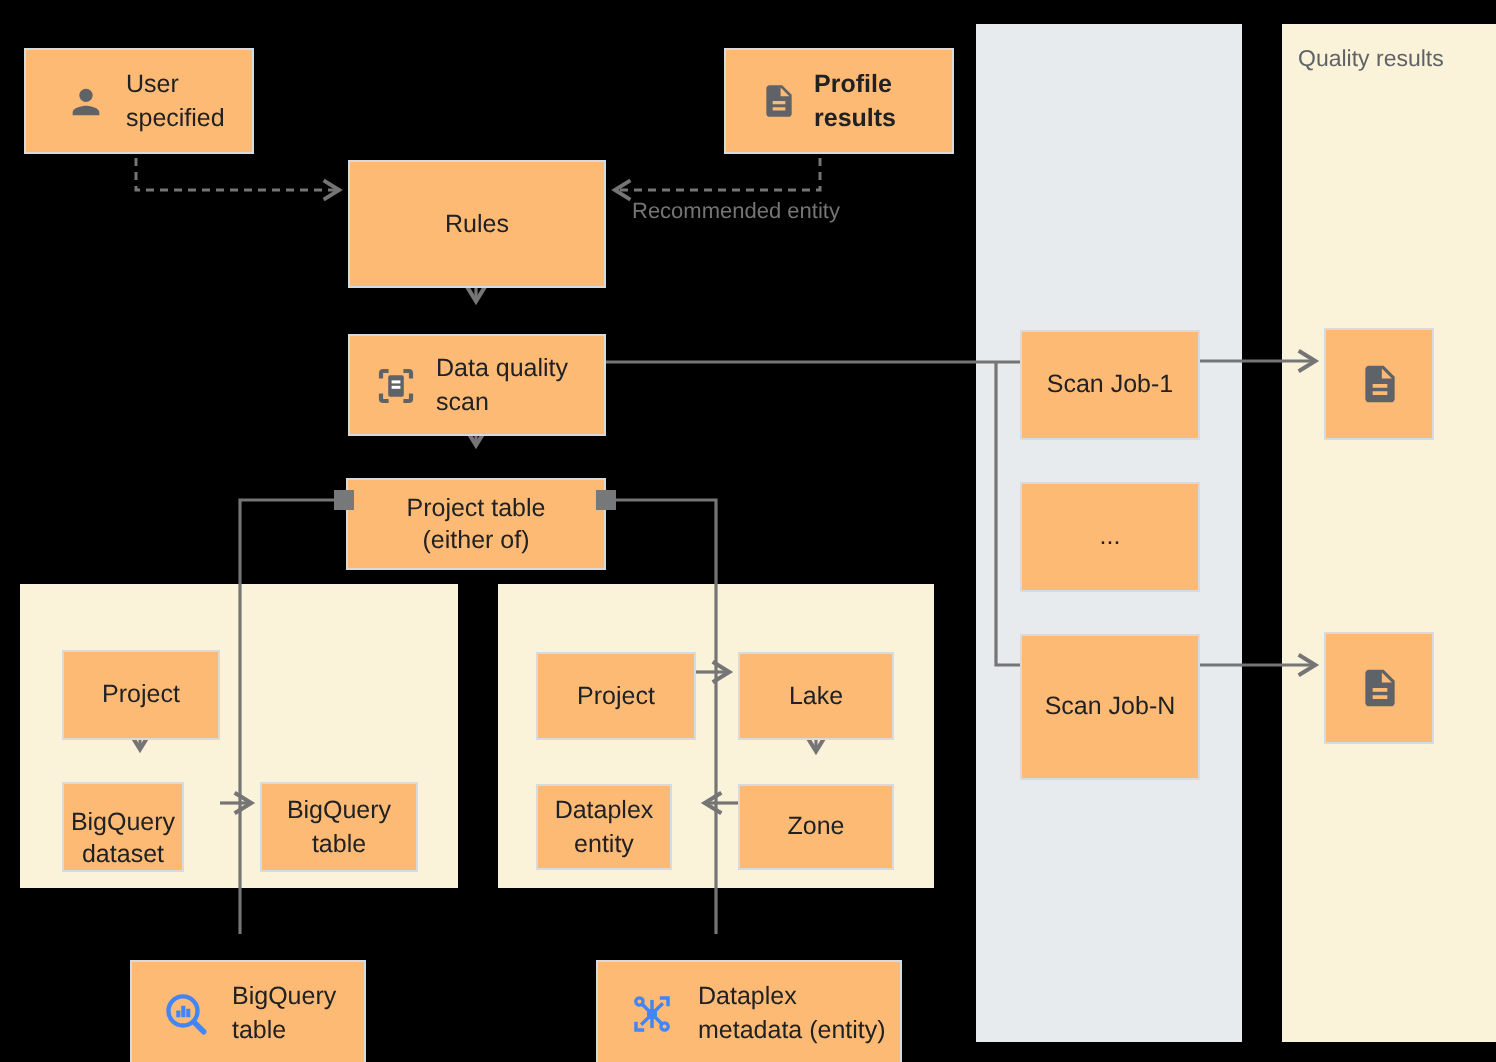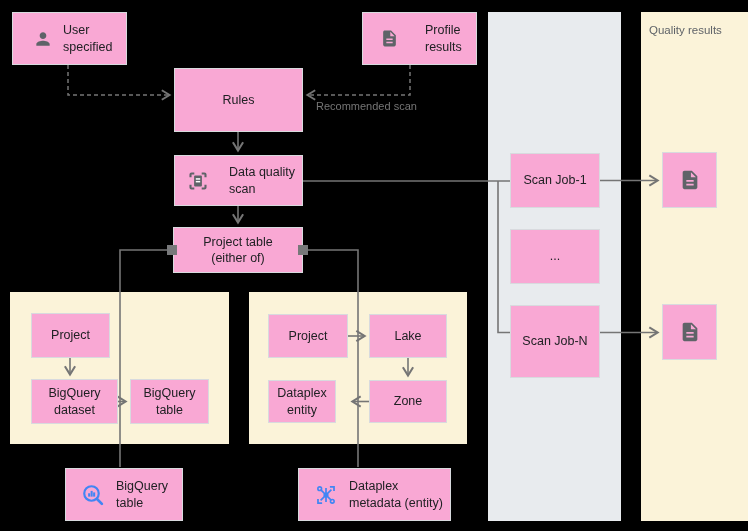--- a/index.html
+++ b/index.html
@@ -9,23 +9,23 @@
   }
   .panel{position:absolute;z-index:1;}
   .panel.yellow{background:#FBF3D9;}
   .panel.gray{background:#E8EBEE;}
   .panel-header{
     position:absolute;z-index:2;font-size:11.5px;line-height:1.4;
     color:#5F6368;
   }
   .lines{position:absolute;left:0;top:0;z-index:2;}
   .node{
-    position:absolute;z-index:3;background:#f9a8d4;border:1px solid #D8DADE;
+    position:absolute;z-index:3;background:#fdba74;border:1px solid #D8DADE;
     box-sizing:border-box;display:flex;align-items:center;justify-content:center;
-    font-size:12.5px;line-height:1.3;color:#202124;text-align:center;
+    font-size:12.5px;line-height:1.3;color:#202124;text-align:center;margin-top:12px;
   }
   .node.lefty{justify-content:flex-start;text-align:left;}
   .node .lbl{display:inline-block;}
   .icon{display:flex;align-items:center;justify-content:center;flex:0 0 auto;}
   .sq{position:absolute;z-index:4;width:10px;height:10px;background:#77787A;}
   .annotation{
     position:absolute;z-index:2;font-size:11px;color:#757575;white-space:nowrap;
   }
 </style>
 </head>
@@ -70,45 +70,45 @@
       <path d="M369 401.5 L353 401.5" marker-end="url(#arr)"></path>
     </g>
     <g stroke="#757575" stroke-width="1.5" fill="none" stroke-dasharray="4 3">
 
       <path d="M68 65 L68 95 L169 95" marker-end="url(#arr)"></path>
 
       <path d="M410 65 L410 95 L308 95" marker-end="url(#arr)"></path>
     </g>
   </svg>
 
-  <div class="annotation" style="left:316px;top:100px;">Recommended scan</div>
+  <div class="annotation" style="left:316px;top:100px;">Recommended entity</div>
 
   <div class="node lefty" style="left:12px;top:12px;width:115px;height:53px;padding-left:20px;gap:10px;">
     <span class="icon">
       <svg width="20" height="20" viewBox="0 0 24 24" fill="#5F6368">
         <path d="M12 12c2.21 0 4-1.79 4-4s-1.79-4-4-4-4 1.79-4 4 1.79 4 4 4zm0 2.2c-2.67 0-8 1.34-8 4V20h16v-1.8c0-2.66-5.33-4-8-4z"></path>
       </svg>
     </span>
     <span class="lbl" style="width:58px;">User specified</span>
   </div>
 
-  <div class="node lefty" style="left:362px;top:12px;width:115px;height:53px;padding-left:17px;gap:26px;">
+  <div class="node lefty" style="left:362px;top:12px;width:115px;height:53px;padding-left:17px;gap:8px;font-weight:bold;">
     <span class="icon">
       <svg width="19" height="19" viewBox="0 0 24 24" fill="#5F6368">
         <path d="M14 2H6c-1.1 0-2 .9-2 2v16c0 1.1.9 2 2 2h12c1.1 0 2-.9 2-2V8l-6-6zm2 16H8v-2h8v2zm0-4H8v-2h8v2zm-3-5V3.5L18.5 9H13z"></path>
       </svg>
     </span>
     <span class="lbl" style="width:52px;">Profile results</span>
   </div>
 
   <div class="node" style="left:174px;top:68px;width:129px;height:64px;">
     <span class="lbl">Rules</span>
   </div>
 
-  <div class="node lefty" style="left:174px;top:155px;width:129px;height:51px;padding-left:11px;gap:19px;">
+  <div class="node lefty" style="left:174px;top:155px;width:129px;height:51px;padding-left:11px;gap:8px;">
     <span class="icon">
       <svg width="24" height="24" viewBox="0 0 24 24">
         <g fill="none" stroke="#5F6368" stroke-width="2.1">
           <path d="M4.5 8.3V5.6q0-1.1 1.1-1.1h2.7"></path>
           <path d="M15.7 4.5h2.7q1.1 0 1.1 1.1v2.7"></path>
           <path d="M19.5 15.7v2.7q0 1.1-1.1 1.1h-2.7"></path>
           <path d="M8.3 19.5H5.6q-1.1 0-1.1-1.1v-2.7"></path>
         </g>
         <rect x="8.1" y="6.6" width="7.8" height="10.8" rx="1" fill="#5F6368"></rect>
         <rect x="9.8" y="9.2" width="4.4" height="1.5" fill="#fff"></rect>
@@ -120,21 +120,21 @@
 
   <div class="node" style="left:173px;top:227px;width:130px;height:46px;">
     <span class="lbl" style="width:100px;">Project table (either of)</span>
   </div>
   <div class="sq" style="left:167px;top:245px;"></div>
   <div class="sq" style="left:298px;top:245px;"></div>
 
   <div class="node" style="left:31px;top:313px;width:79px;height:45px;">
     <span class="lbl">Project</span>
   </div>
-  <div class="node" style="left:31px;top:379px;width:87px;height:45px;">
+  <div class="node" style="left:31px;top:379px;width:61px;height:45px;align-items:flex-end;">
     <span class="lbl" style="width:68px;">BigQuery dataset</span>
   </div>
   <div class="node" style="left:130px;top:379px;width:79px;height:45px;">
     <span class="lbl" style="width:68px;">BigQuery table</span>
   </div>
 
   <div class="node" style="left:268px;top:314px;width:80px;height:44px;">
     <span class="lbl">Project</span>
   </div>
   <div class="node" style="left:369px;top:314px;width:78px;height:44px;text-align:center;">

